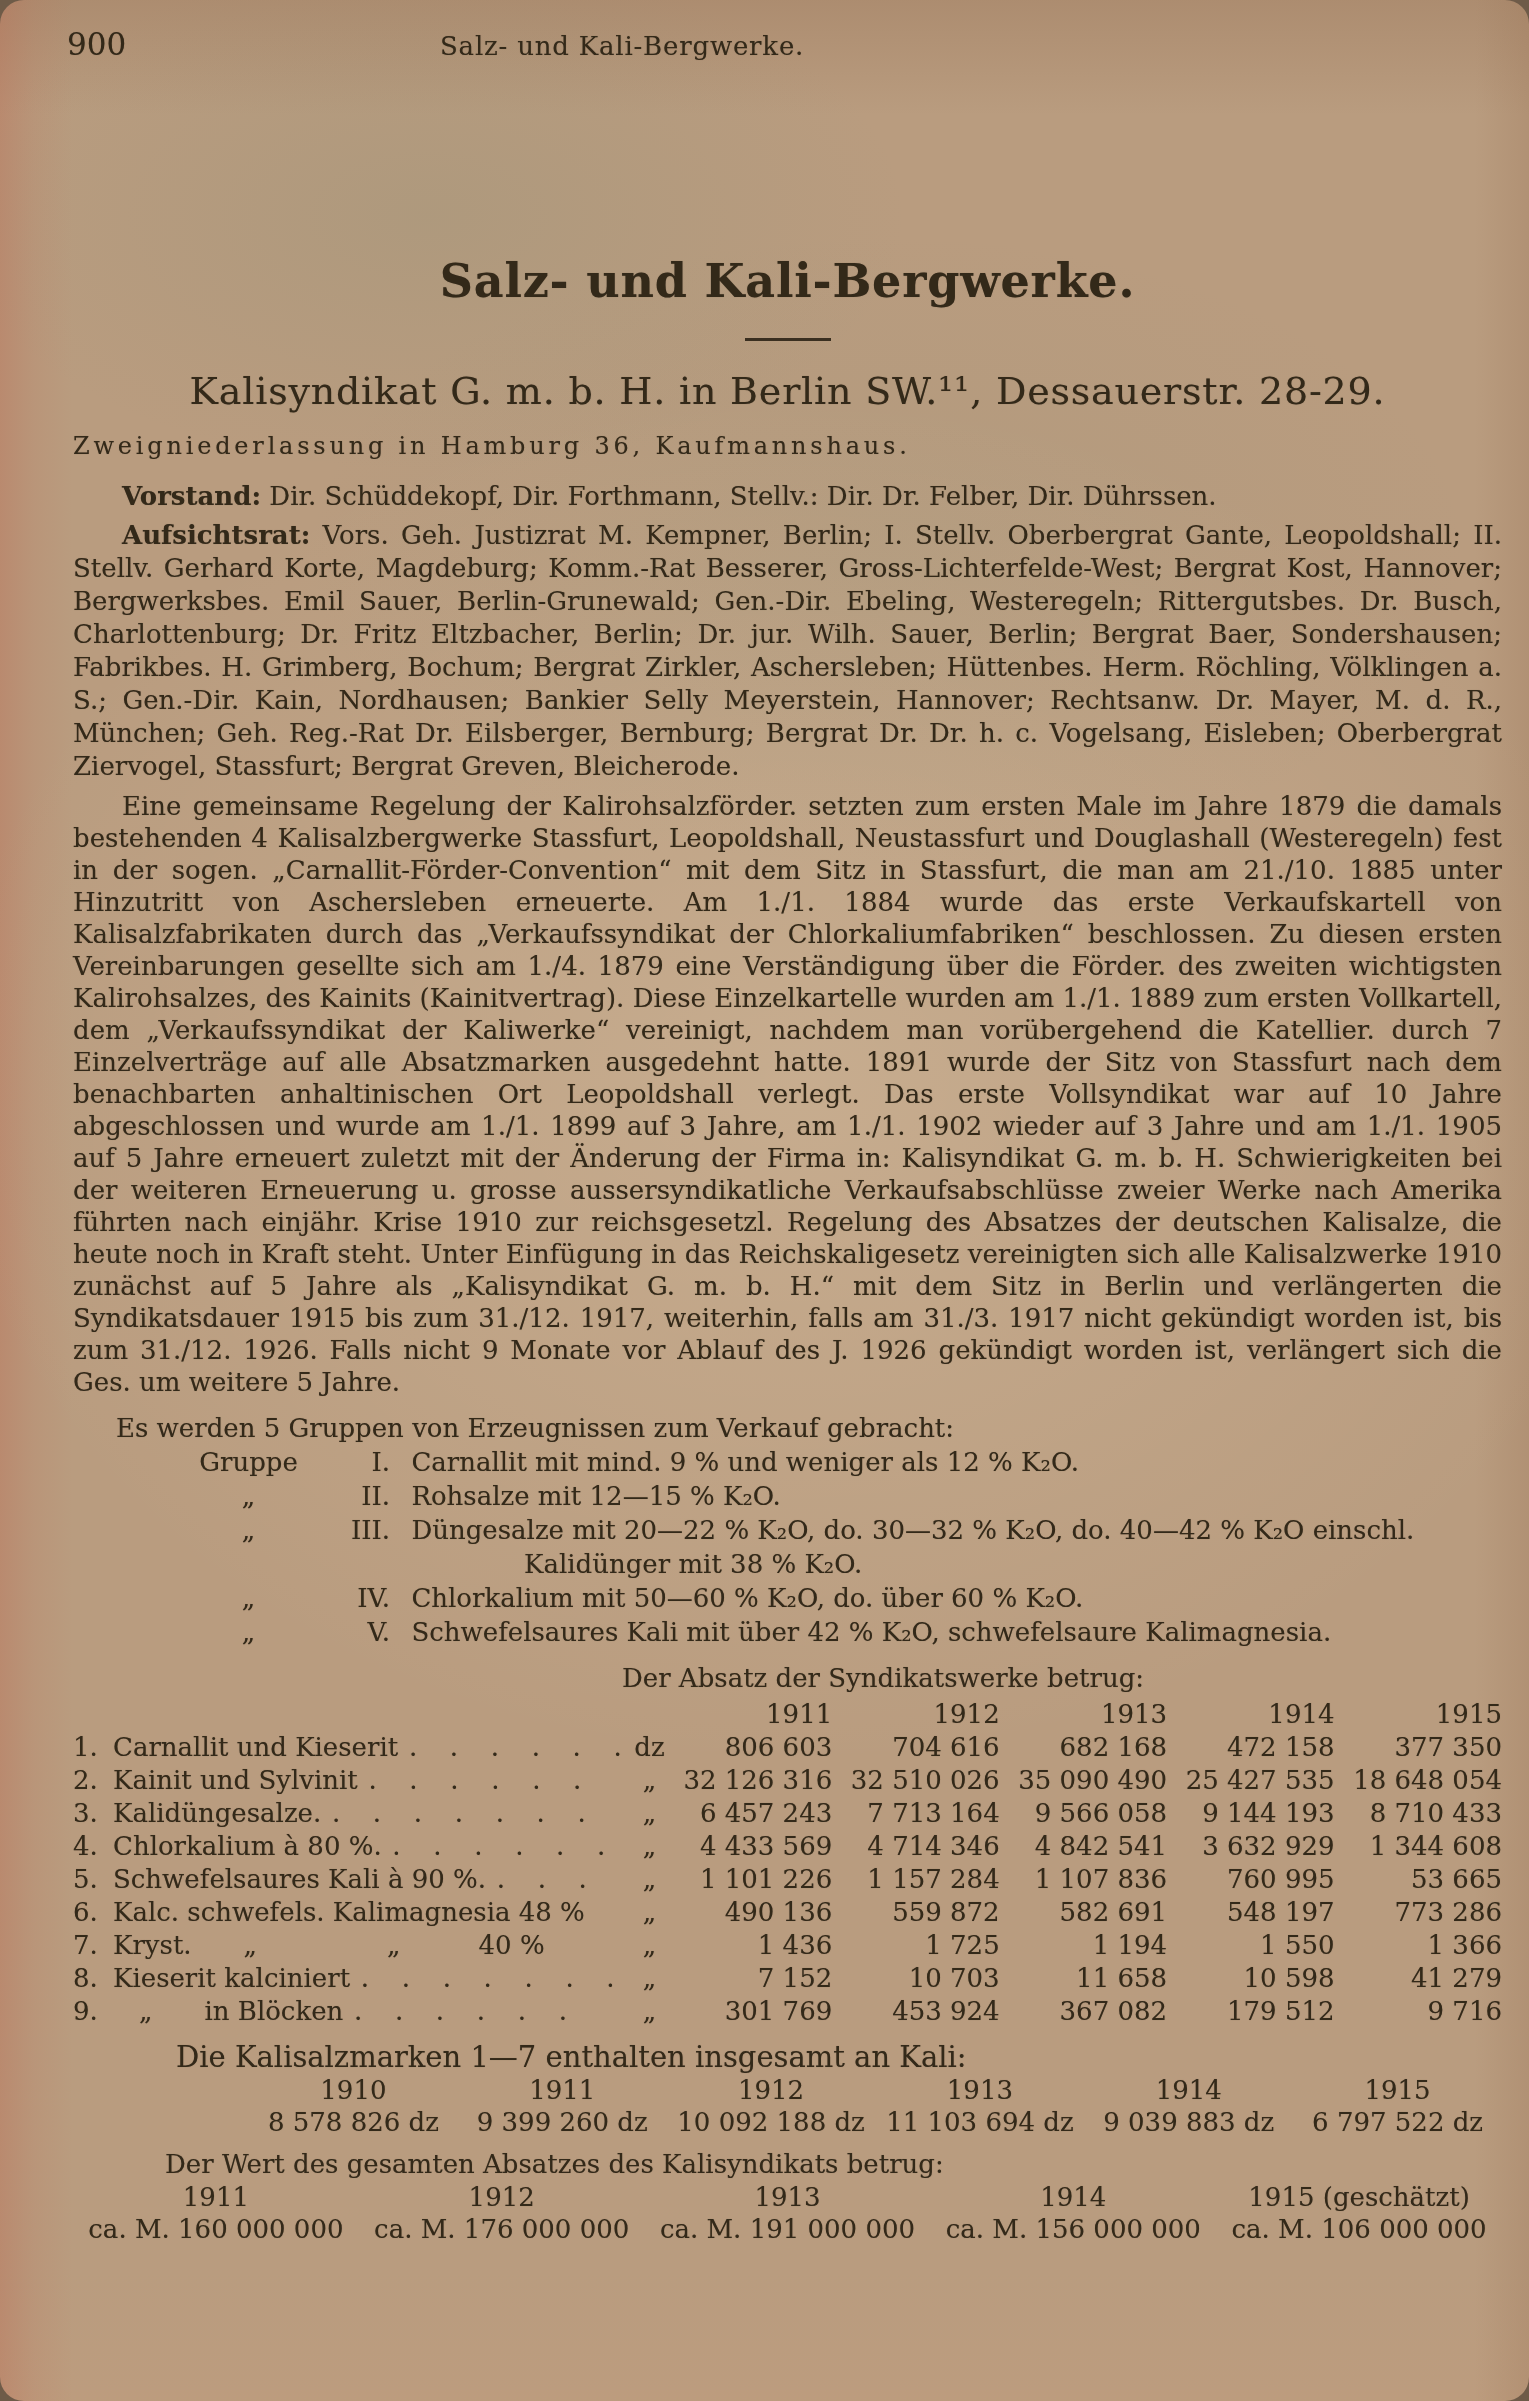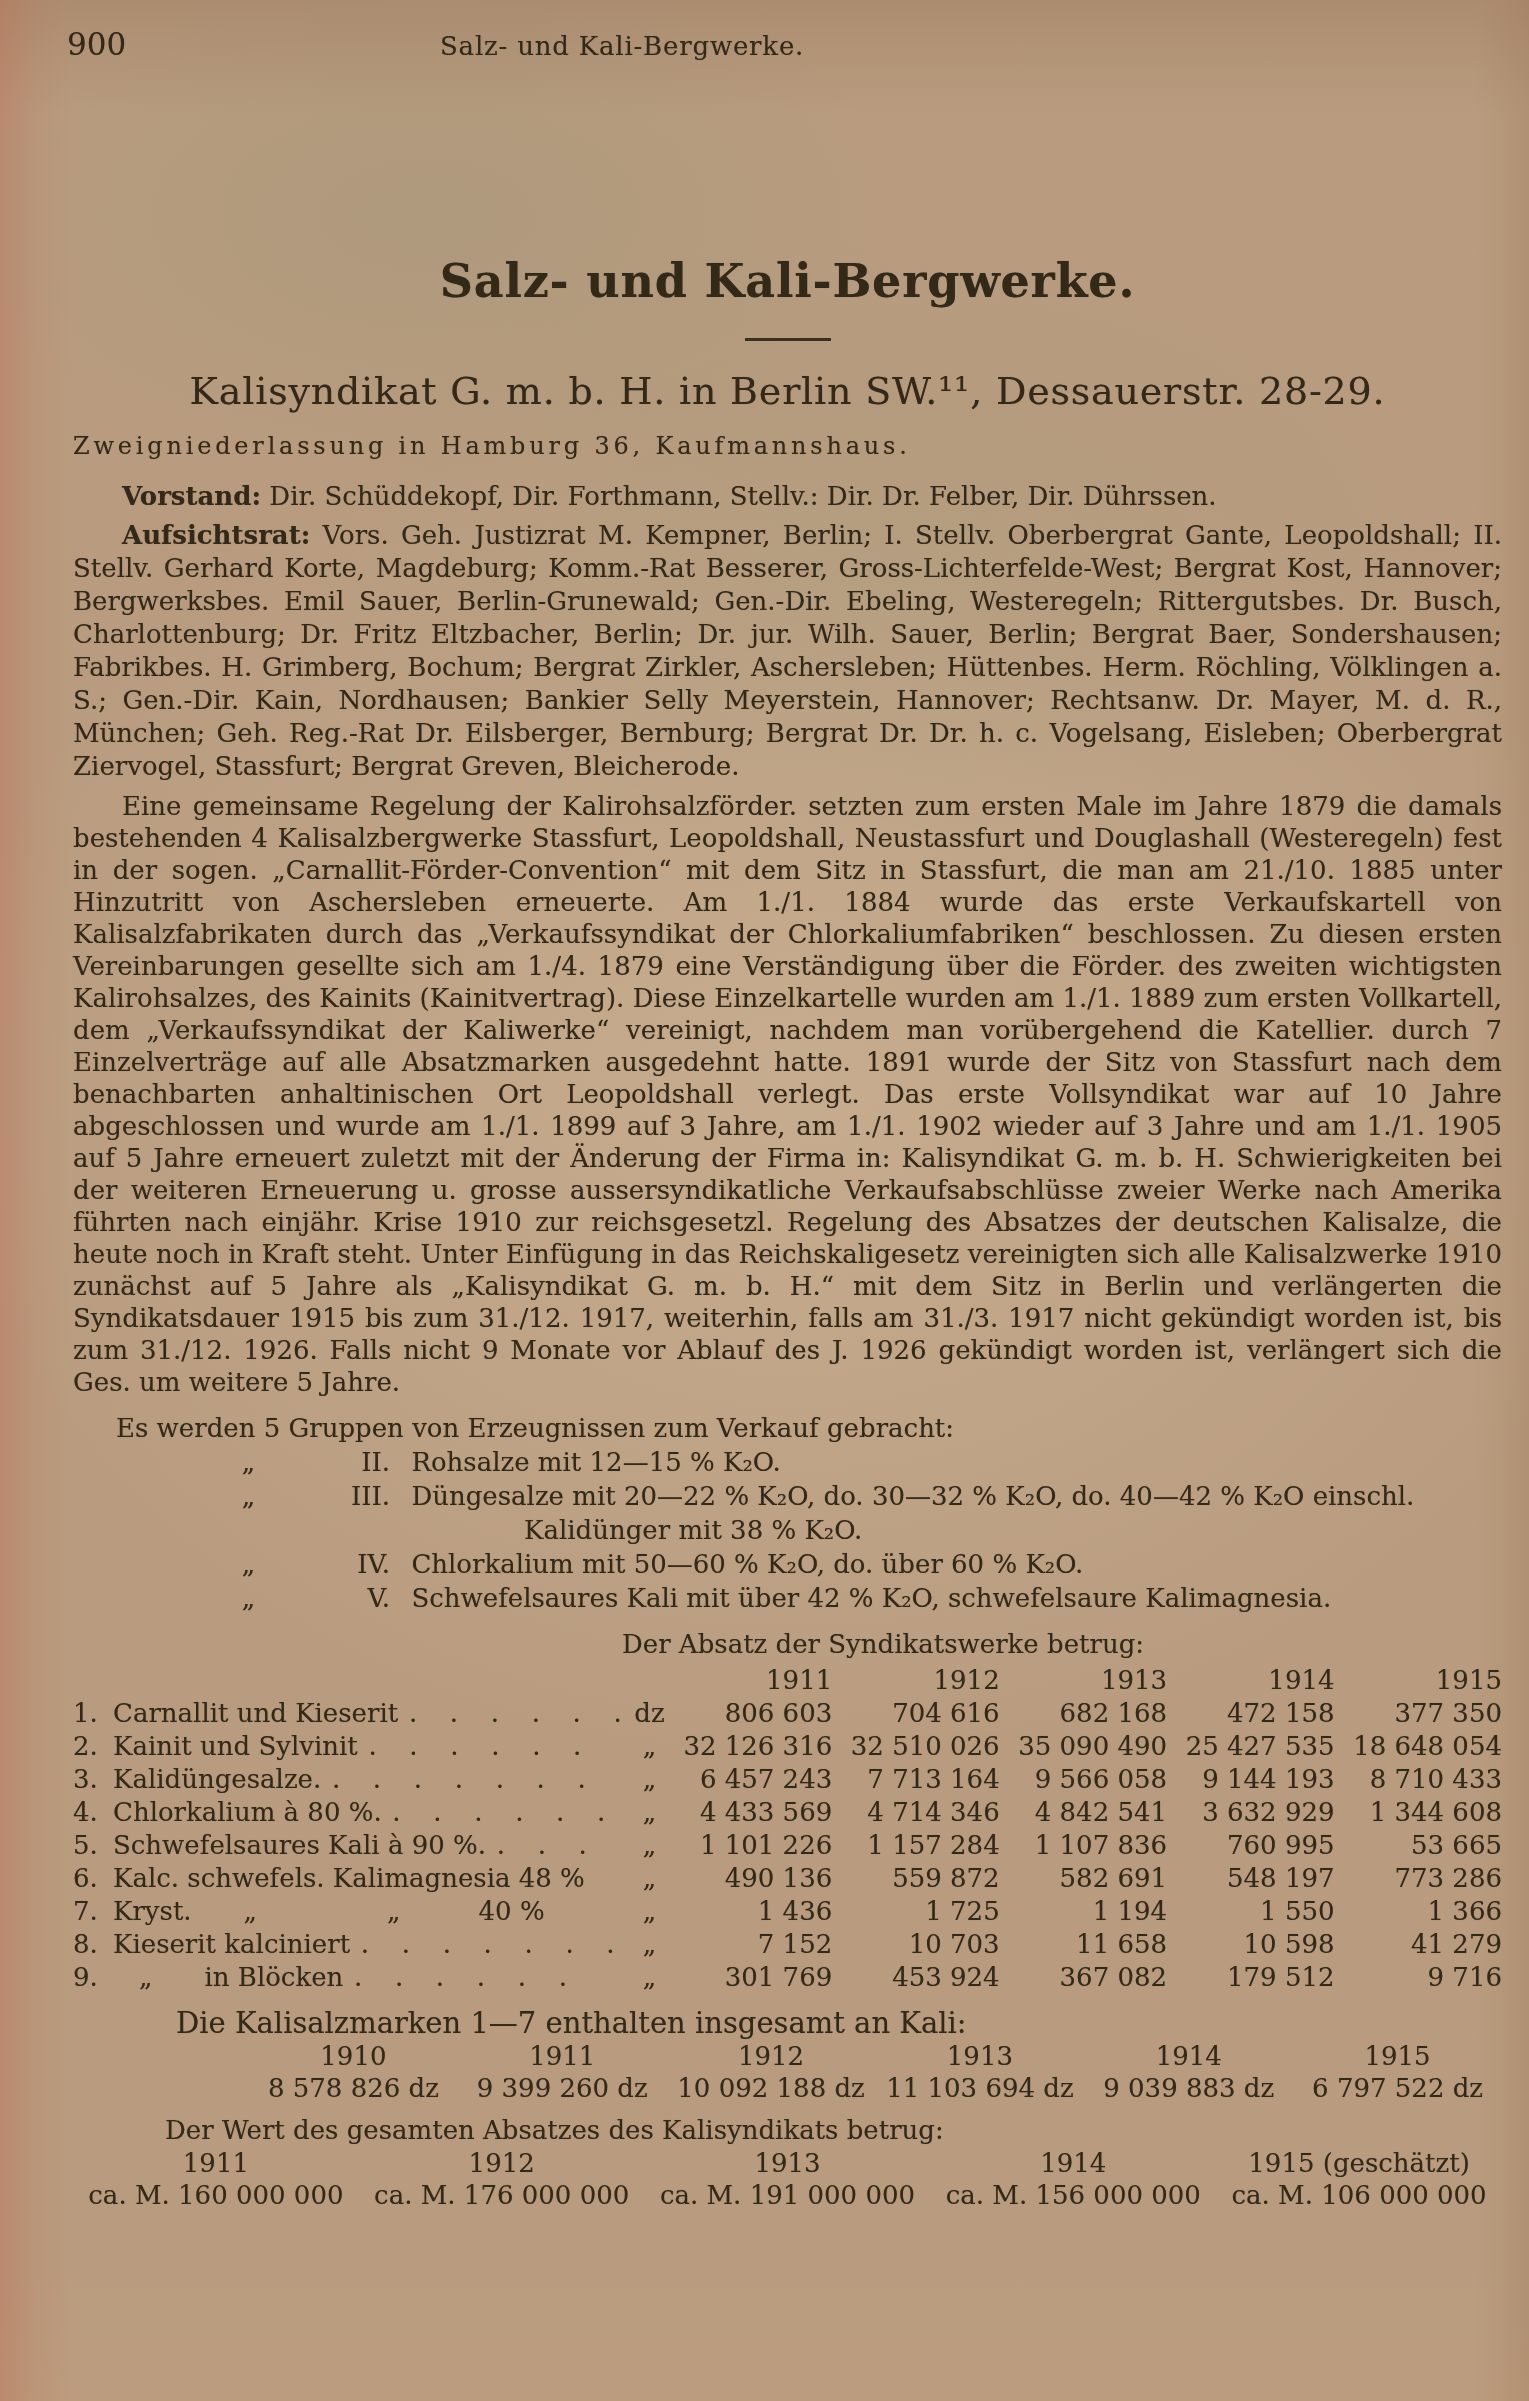--- a/index.html
+++ b/index.html
@@ -11,20 +11,21 @@
     color:#332919;
     background-color:#b99c7f;
     background-image:
       radial-gradient(ellipse 688px 367px at 28% 9%, rgba(118,138,114,0.16), transparent 70%),
       radial-gradient(ellipse 841px 459px at 58% 23%, rgba(118,136,110,0.10), transparent 70%),
       radial-gradient(ellipse 1147px 917px at 52% 45%, rgba(255,238,205,0.20), transparent 75%),
       linear-gradient(90deg, rgba(186,108,84,0.38) 0px, rgba(186,108,84,0.14) 34px, rgba(186,108,84,0) 73px),
       linear-gradient(270deg, rgba(146,106,76,0.22) 0px, rgba(146,106,76,0) 54px),
       linear-gradient(180deg, rgba(140,100,72,0.28) 0px, rgba(140,100,72,0) 115px),
       linear-gradient(0deg, rgba(200,156,122,0.22) 0px, rgba(200,156,122,0) 130px);
+    border-radius: 24px;
   }
   .ink{ text-shadow:0 0 0.8px rgba(50,40,27,.38); }
   .pagenum{position:absolute;top:26px;left:67px;font-size:31px;}
   .runhead{position:absolute;top:31px;left:440px;font-size:26px;letter-spacing:0.8px;}
   .content{padding:0 27px 0 73px;}
   .title{margin:256px 0 0 0;text-align:center;font-size:46px;font-weight:bold;letter-spacing:0.8px;line-height:1.1;}
   .rule{width:86px;height:3.1px;background:#3a2f20;margin:31px auto 0 auto;}
   .heading{margin:29px 0 0 0;text-align:center;font-size:38px;font-weight:normal;letter-spacing:0.8px;line-height:1.15;}
   .subheading{margin-top:18.3px;text-align:left;font-size:24px;letter-spacing:3.8px;}
   p{margin:0;}
@@ -70,20 +71,25 @@
 
     <p class="board"><span class="blabel">Vorstand:</span> <span>Dir. Schüddekopf, Dir. Forthmann, Stellv.: Dir. Dr. Felber, Dir. Dührssen.</span></p>
 
     <p class="board justify"><span class="blabel">Aufsichtsrat:</span> <span>Vors. Geh. Justizrat M. Kempner, Berlin; I. Stellv. Oberbergrat Gante, Leopoldshall; II. Stellv. Gerhard Korte, Magdeburg; Komm.-Rat Besserer, Gross-Lichterfelde-West; Bergrat Kost, Hannover; Bergwerksbes. Emil Sauer, Berlin-Grunewald; Gen.-Dir. Ebeling, Westeregeln; Rittergutsbes. Dr. Busch, Charlottenburg; Dr. Fritz Eltzbacher, Berlin; Dr. jur. Wilh. Sauer, Berlin; Bergrat Baer, Sondershausen; Fabrikbes. H. Grimberg, Bochum; Bergrat Zirkler, Aschersleben; Hüttenbes. Herm. Röchling, Völklingen a. S.; Gen.-Dir. Kain, Nordhausen; Bankier Selly Meyerstein, Hannover; Rechtsanw. Dr. Mayer, M. d. R., München; Geh. Reg.-Rat Dr. Eilsberger, Bernburg; Bergrat Dr. Dr. h. c. Vogelsang, Eisleben; Oberbergrat Ziervogel, Stassfurt; Bergrat Greven, Bleicherode.</span></p>
 
     <p class="history">Eine gemeinsame Regelung der Kalirohsalzförder. setzten zum ersten Male im Jahre 1879 die damals bestehenden 4 Kalisalzbergwerke Stassfurt, Leopoldshall, Neustassfurt und Douglashall (Westeregeln) fest in der sogen. „Carnallit-Förder-Convention“ mit dem Sitz in Stassfurt, die man am 21./10. 1885 unter Hinzutritt von Aschersleben erneuerte. Am 1./1. 1884 wurde das erste Verkaufskartell von Kalisalzfabrikaten durch das „Verkaufssyndikat der Chlorkaliumfabriken“ beschlossen. Zu diesen ersten Vereinbarungen gesellte sich am 1./4. 1879 eine Verständigung über die Förder. des zweiten wichtigsten Kalirohsalzes, des Kainits (Kainitvertrag). Diese Einzelkartelle wurden am 1./1. 1889 zum ersten Vollkartell, dem „Verkaufssyndikat der Kaliwerke“ vereinigt, nachdem man vorübergehend die Katellier. durch 7 Einzelverträge auf alle Absatzmarken ausgedehnt hatte. 1891 wurde der Sitz von Stassfurt nach dem benachbarten anhaltinischen Ort Leopoldshall verlegt. Das erste Vollsyndikat war auf 10 Jahre abgeschlossen und wurde am 1./1. 1899 auf 3 Jahre, am 1./1. 1902 wieder auf 3 Jahre und am 1./1. 1905 auf 5 Jahre erneuert zuletzt mit der Änderung der Firma in: Kalisyndikat G. m. b. H. Schwierigkeiten bei der weiteren Erneuerung u. grosse aussersyndikatliche Verkaufsabschlüsse zweier Werke nach Amerika führten nach einjähr. Krise 1910 zur reichsgesetzl. Regelung des Absatzes der deutschen Kalisalze, die heute noch in Kraft steht. Unter Einfügung in das Reichskaligesetz vereinigten sich alle Kalisalzwerke 1910 zunächst auf 5 Jahre als „Kalisyndikat G. m. b. H.“ mit dem Sitz in Berlin und verlängerten die Syndikatsdauer 1915 bis zum 31./12. 1917, weiterhin, falls am 31./3. 1917 nicht gekündigt worden ist, bis zum 31./12. 1926. Falls nicht 9 Monate vor Ablauf des J. 1926 gekündigt worden ist, verlängert sich die Ges. um weitere 5 Jahre.</p>
 
     <p class="groups-intro">Es werden 5 Gruppen von Erzeugnissen zum Verkauf gebracht:</p>
 
     <div class="group-row">
+      <span class="g-prefix">Gruppe</span>
+      <span class="g-num">I.</span>
+      <span class="g-text">Carnallit mit mind. 9 % und weniger als 12 % K₂O.</span>
+    </div>
+    <div class="group-row">
       <span class="g-prefix">„</span>
       <span class="g-num">II.</span>
       <span class="g-text">Rohsalze mit 12—15 % K₂O.</span>
     </div>
     <div class="group-row">
       <span class="g-prefix">„</span>
       <span class="g-num">III.</span>
       <span class="g-text">Düngesalze mit 20—22 % K₂O, do. 30—32 % K₂O, do. 40—42 % K₂O einschl.</span>
     </div>
     <div class="group-cont">Kalidünger mit 38 % K₂O.</div>

